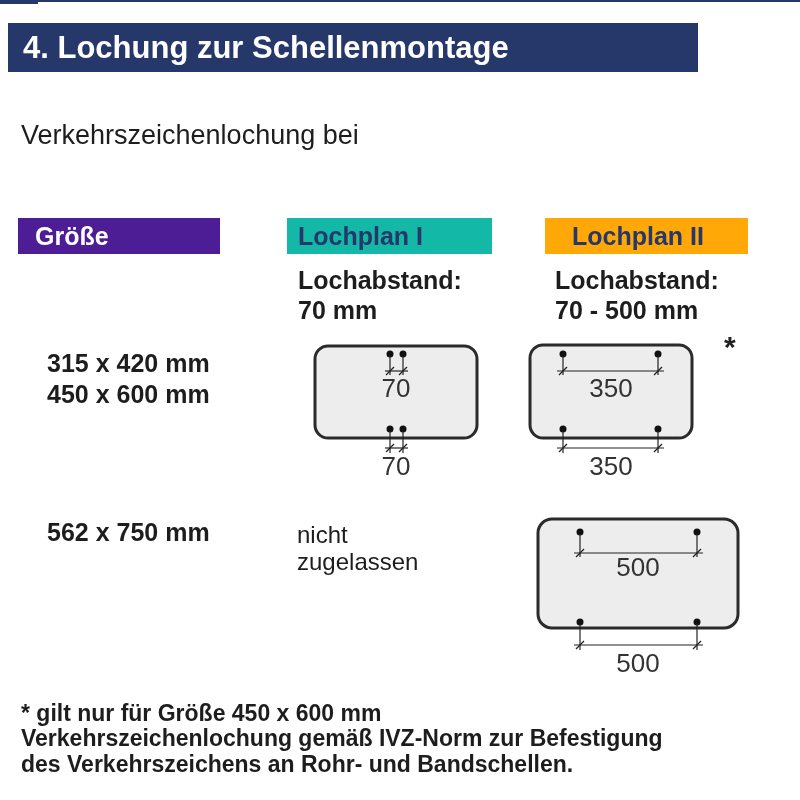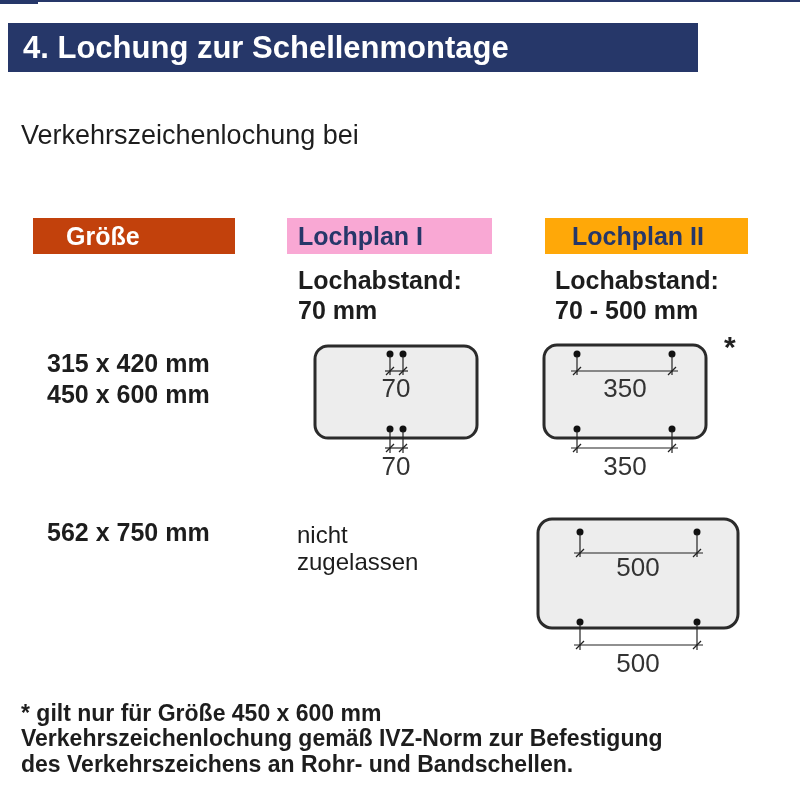--- a/index.html
+++ b/index.html
@@ -14,22 +14,22 @@
     position:absolute; left:8px; top:23px; width:690px; height:49px;
     background:#263769; color:#ffffff; font-weight:bold; font-size:31px;
     line-height:49px; padding-left:15px; box-sizing:border-box; white-space:nowrap;
   }
   .intro { position:absolute; left:21px; top:116px; font-size:27px; line-height:38px; }
 
   .col-header {
     position:absolute; top:218px; height:36px; font-weight:bold; font-size:25px;
     line-height:36px; box-sizing:border-box; white-space:nowrap;
   }
-  .hdr-size  { left:33px;  width:202px; background:#c2410c; color:#ffffff; padding-left:33px; }
-  .hdr-plan1 { left:287px; width:205px; background:#f9a8d4; color:#263769; padding-left:11px; }
+  .hdr-size  { left:18px;  width:202px; background:#4c1d95; color:#ffffff; padding-left:17px; }
+  .hdr-plan1 { left:287px; width:205px; background:#14b8a6; color:#263769; padding-left:11px; }
   .hdr-plan2 { left:545px; width:203px; background:#ffa808; color:#263769; padding-left:27px; }
 
   .sub-header { position:absolute; top:265px; font-weight:bold; font-size:25px; line-height:30px; }
   .sub-plan1 { left:298px; }
   .sub-plan2 { left:555px; }
 
   .size-label { position:absolute; left:47px; font-weight:bold; font-size:25px; line-height:31px; }
   .size-row1 { top:348px; }
   .size-row2 { top:517px; }
 
@@ -104,21 +104,21 @@
       <line class="dline" x1="94" y1="89" x2="94" y2="111"></line>
       <line class="dline" x1="107" y1="89" x2="107" y2="111"></line>
       <line class="dline" x1="89" y1="106" x2="112" y2="106"></line>
       <line class="dline" x1="90" y1="110" x2="98" y2="102"></line>
       <line class="dline" x1="103" y1="110" x2="111" y2="102"></line>
     </svg>
     <span class="dim-label" style="left:19px; width:162px; top:33px">70</span>
     <span class="dim-label" style="left:19px; width:162px; top:111px">70</span>
   </div>
 
-  <div class="diagram" style="left:524px; top:342px; width:230px; height:140px">
+  <div class="diagram" style="left:510px; top:342px; width:230px; height:140px">
     <svg width="230" height="140" viewBox="0 0 230 140">
       <rect class="sign" x="20" y="3" width="162" height="93" rx="13"></rect>
       <circle class="hole" cx="53" cy="12" r="3.5"></circle>
       <circle class="hole" cx="148" cy="12" r="3.5"></circle>
       <line class="dline" x1="53" y1="14" x2="53" y2="33"></line>
       <line class="dline" x1="148" y1="14" x2="148" y2="33"></line>
       <line class="dline" x1="47" y1="29" x2="154" y2="29"></line>
       <line class="dline" x1="49" y1="33" x2="57" y2="25"></line>
       <line class="dline" x1="144" y1="33" x2="152" y2="25"></line>
       <circle class="hole" cx="53" cy="87" r="3.5"></circle>

